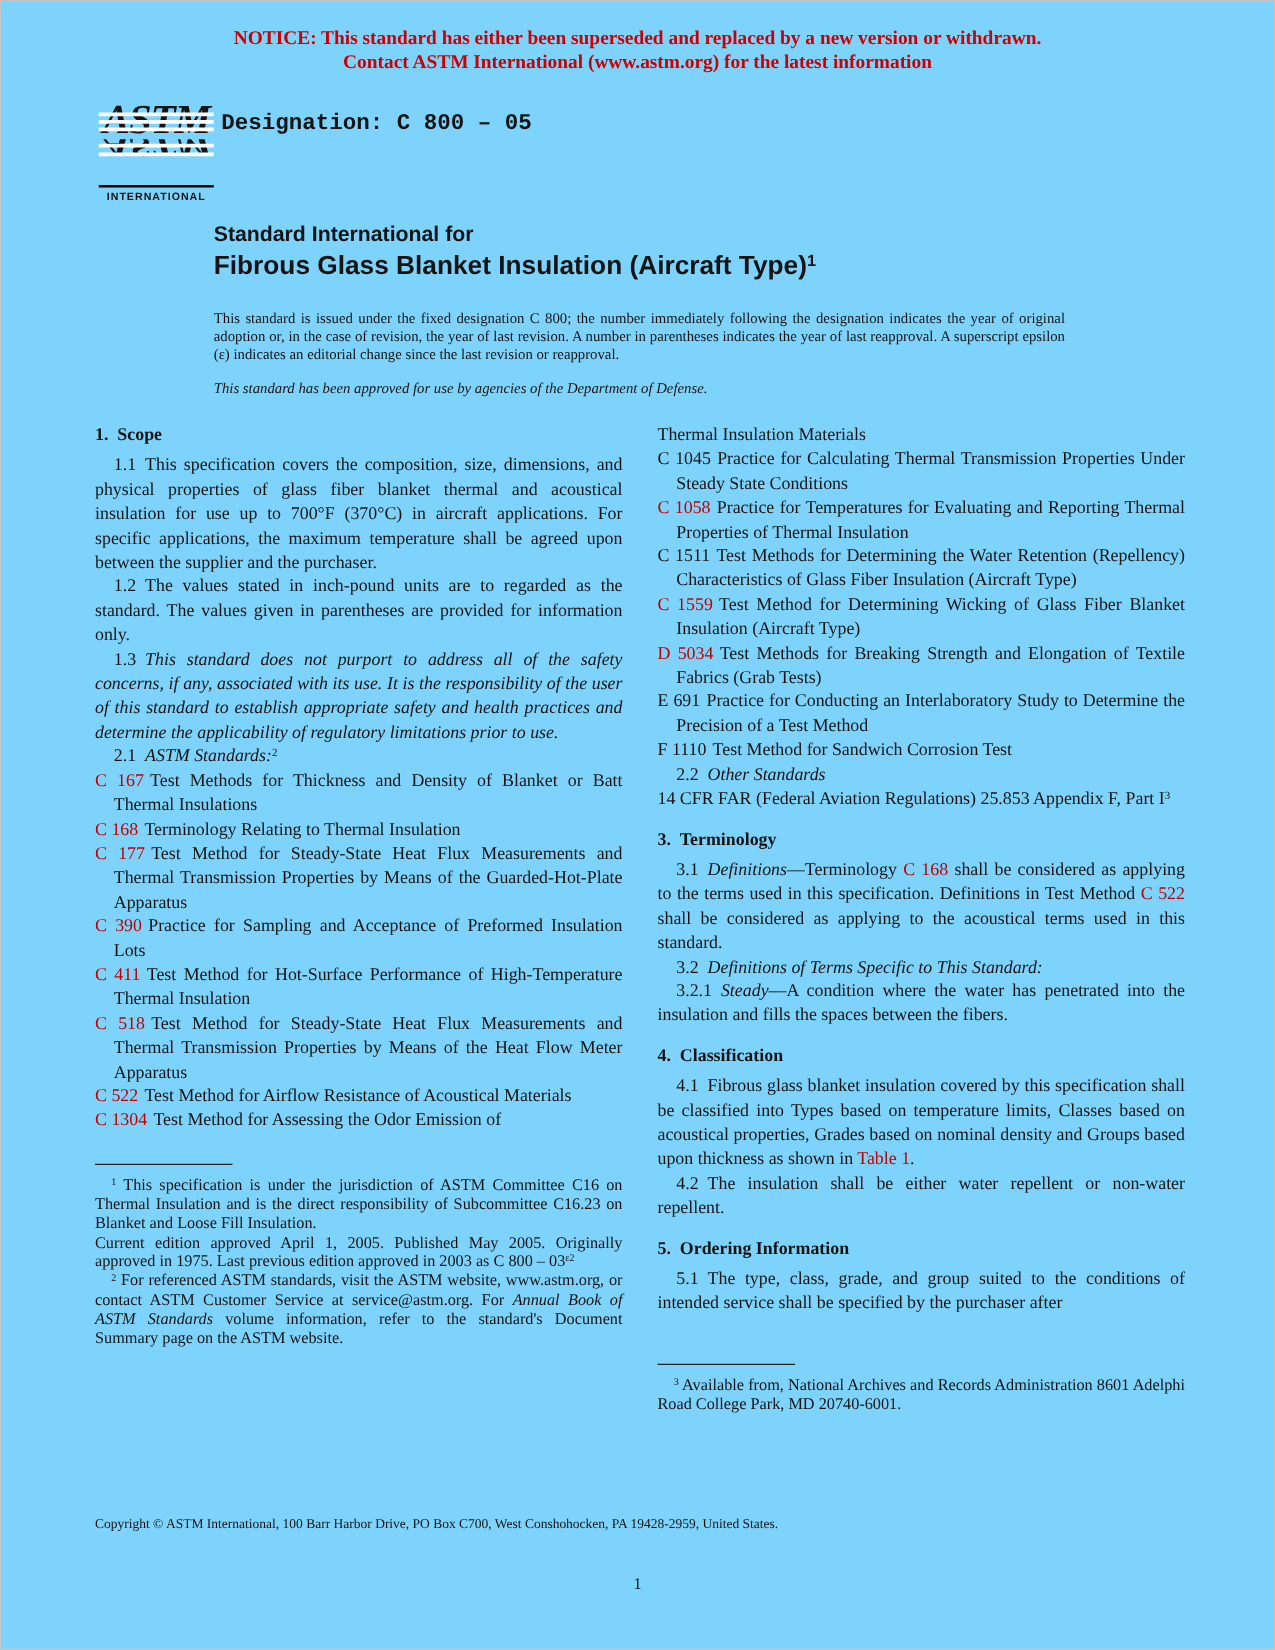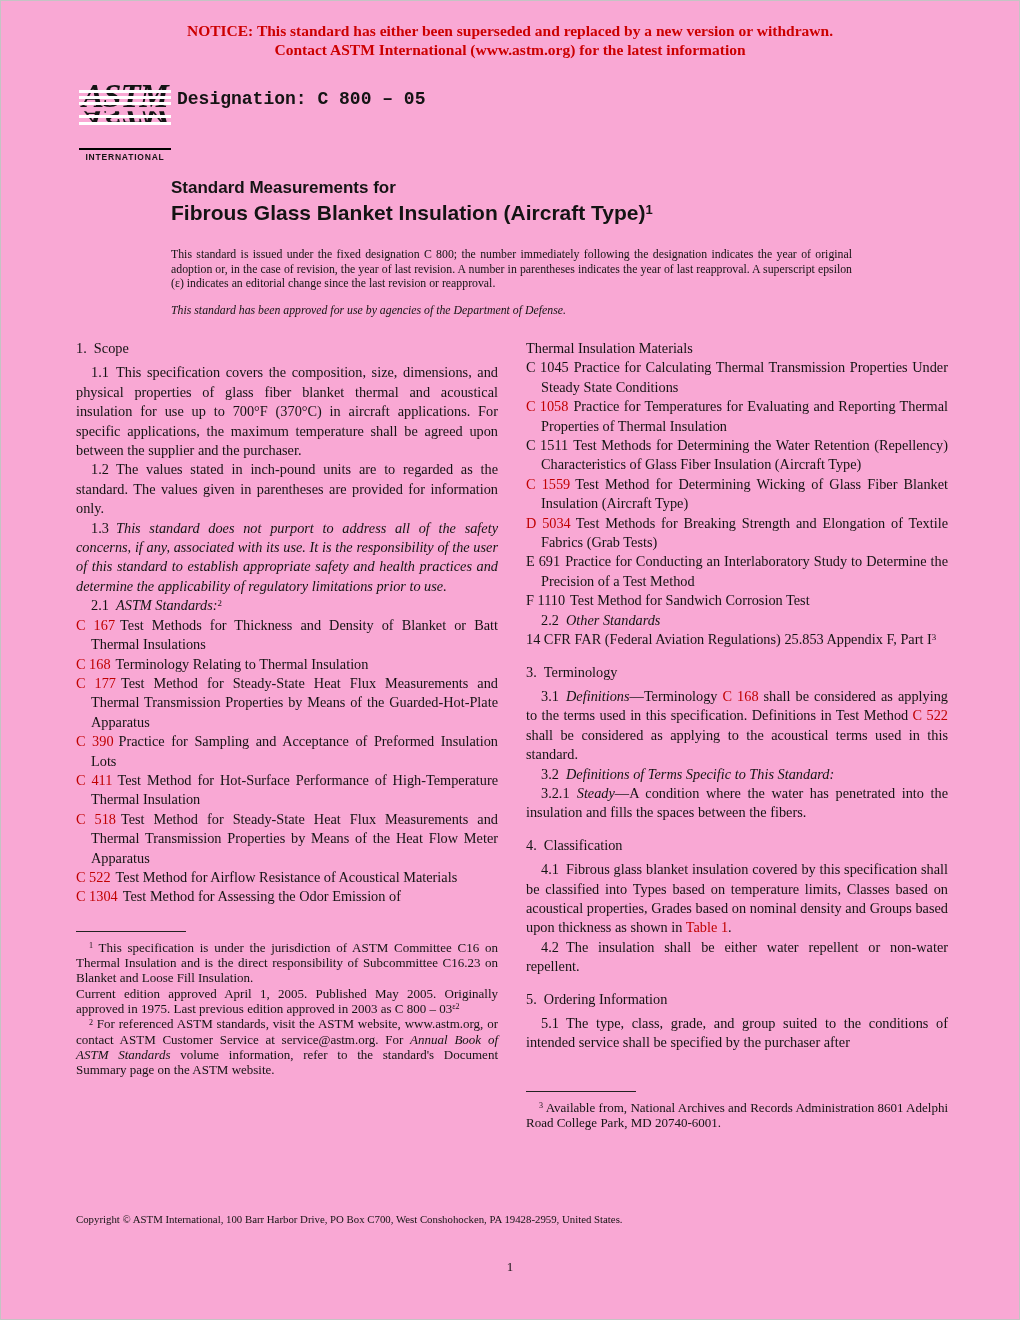--- a/index.html
+++ b/index.html
@@ -1,18 +1,18 @@
 <!DOCTYPE html>
 <html lang="en"><head>
 <meta charset="utf-8">
 <style>
   * { margin:0; padding:0; box-sizing:border-box; }
   html,body { background:#ffffff; }
   .page {
-    position:relative; width:1020px; height:1320px; background:#f9a8d4;
+    position:relative; width:1020px; height:1320px; background:#7dd3fc;
     font-family:"Liberation Serif", serif; color:#141414;
     border:1px solid #c4c4c4; overflow:hidden;
   }
   .notice {
     position:absolute; top:21px; left:0; width:100%; text-align:center;
     color:#cc0000; font-weight:bold; font-size:15.5px; line-height:18.5px;
   }
   
   .logo { position:absolute; left:78px; top:80px; width:92px; }
   .lw { font-style:italic; font-weight:bold; font-size:33px; line-height:30px;
@@ -31,21 +31,21 @@
   .t1 { font-size:17px; line-height:22px; }
   .t2 { font-size:21px; line-height:27px; }
   .preamble {
     position:absolute; left:170px; top:246px; width:681px;
     font-size:11.8px; line-height:14.6px; text-align:justify;
   }
   .dod { position:absolute; left:170px; top:302px; width:681px;
          font-size:11.8px; font-style:italic; }
   .cols { position:absolute; left:75px; top:338px; width:872px; display:flex; gap:28px; }
   .col { width:422px; font-size:14.3px; line-height:19.4px; text-align:justify; }
-  h3.sec { font-size:14.3px; line-height:19.4px; font-weight:normal; margin:13px 0 5px 0; text-align:left; }
+  h3.sec { font-size:14.3px; line-height:19.4px; font-weight:bold; margin:13px 0 5px 0; text-align:left; }
   h3.sec.first { margin-top:0; }
   .col p { margin:0; }
   .para { text-indent:15px; }
   .ref  { margin-left:15px; padding-left:15px; text-indent:-15px; }
   .refcont { margin-left:30px; }
   .code { margin-right:5px; }
   .red { color:#c00000; }
   .it { font-style:italic; }
   sup { font-size:62%; line-height:0; vertical-align:baseline; position:relative; top:-0.45em; }
   .fnblock { margin-top:24px; }
@@ -73,21 +73,21 @@
     <div class="lstripe ls2"></div>
     <div class="lstripe ls3"></div>
     <div class="lstripe ls4"></div>
     <div class="lstripe ls5"></div>
     <div class="lintl">INTERNATIONAL</div>
   </div>
 
   <div class="designation">Designation: C 800 – 05</div>
 
   <div class="titleblock">
-    <div class="t1">Standard Measurements for</div>
+    <div class="t1">Standard International for</div>
     <div class="t2"><span>Fibrous Glass Blanket Insulation (Aircraft Type)</span><sup>1</sup></div>
   </div>
 
   <div class="preamble">This standard is issued under the fixed designation C 800; the number immediately following the designation indicates the year of original adoption or, in the case of revision, the year of last revision. A number in parentheses indicates the year of last reapproval. A superscript epsilon (ε) indicates an editorial change since the last revision or reapproval.</div>
   <div class="dod">This standard has been approved for use by agencies of the Department of Defense.</div>
 
   <div class="cols">
 
     <div class="col">
       <h3 class="sec first">1. Scope</h3>

